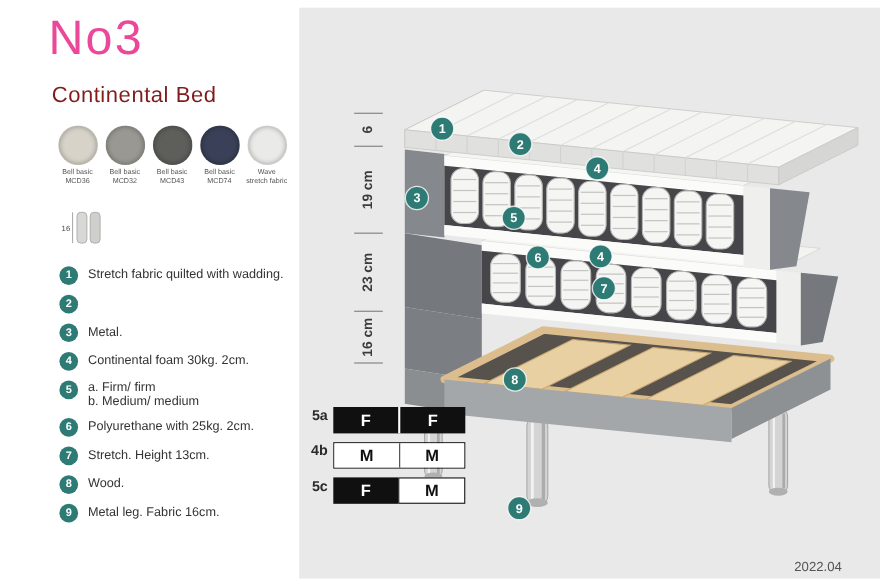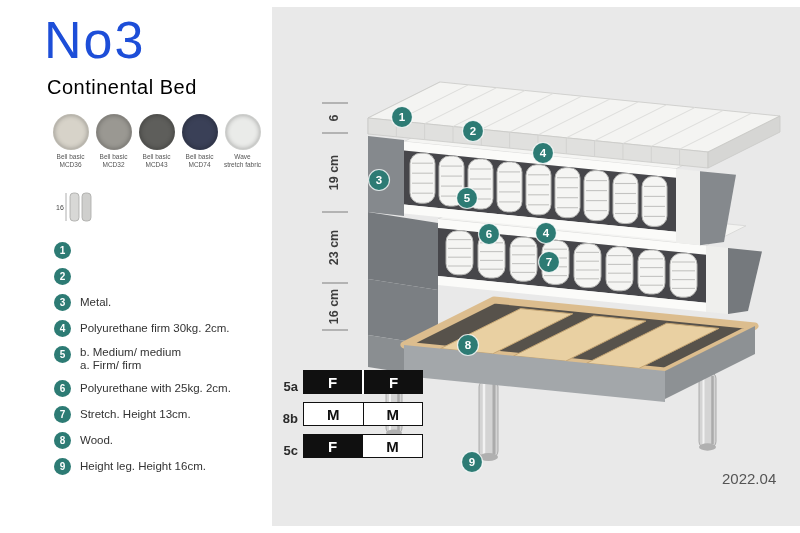--- a/index.html
+++ b/index.html
@@ -1,43 +1,43 @@
 <!DOCTYPE html>
 <html><head>
 <meta charset="utf-8">
 <style>
   *{margin:0;padding:0;box-sizing:border-box}
   html,body{width:800px;height:533px}
   body{position:relative;background:#fff;overflow:hidden;font-family:"Liberation Sans",sans-serif}
   .panel{position:absolute;left:272px;top:7px;width:528px;height:519px;background:#e9e9e9}
   svg.diagram{position:absolute;left:0;top:0}
-  .title{position:absolute;left:44px;top:10px;font-size:52px;font-weight:300;color:#1d4ed8;letter-spacing:2px}
-  .subtitle{position:absolute;left:47px;top:76px;font-size:20px;font-weight:300;color:#000000;letter-spacing:.5px}
+  .title{position:absolute;left:44px;top:10px;font-size:44px;font-weight:300;color:#ec4899;letter-spacing:2px}
+  .subtitle{position:absolute;left:47px;top:76px;font-size:20px;font-weight:300;color:#7f1d1d;letter-spacing:.5px}
   .swatches{position:absolute;left:50px;top:114px;display:flex;gap:2px}
   .swatch{width:41px;display:flex;flex-direction:column;align-items:center}
   .swatch .circle{width:36px;height:36px;border-radius:50%;box-shadow:inset 0 0 5px rgba(0,0,0,.3);border:1px solid rgba(0,0,0,.12)}
   .swatch .slabel{margin-top:3px;font-size:6.5px;line-height:7.5px;color:#555;text-align:center}
   .legthumb{position:absolute;left:54px;top:188px}
   .features{position:absolute;left:54px;top:242px;width:238px}
   .feature{display:flex;align-items:flex-start;margin-bottom:9px}
   .badge{flex:0 0 17px;height:17px;border-radius:50%;background:#2d7b74;color:#fff;font-size:10px;font-weight:bold;display:flex;align-items:center;justify-content:center;margin-right:9px}
   .ftext{font-size:11.5px;color:#333;line-height:17px}
   .fopt{font-size:11.5px;color:#333;line-height:12.5px}
   .firm-table{position:absolute;left:276px;top:370px}
-  .firm-row{display:flex;align-items:flex-end;margin-bottom:8px;height:24px}
+  .firm-row{display:flex;align-items:flex-start;margin-bottom:8px;height:24px}
   .firm-label{width:22px;text-align:right;margin-right:5px;font-size:13px;font-weight:bold;color:#2b2b2b}
   .firm-cells{width:120px;height:24px;display:flex}
   .cell{flex:1;display:flex;align-items:center;justify-content:center;font-size:15px;font-weight:bold;height:100%}
   .cell.dark{background:#101010;color:#fff}
   .cell.light{background:#fff;color:#101010}
   .row-a .cell.dark:first-child{border-right:2px solid #fff}
   .row-b .firm-cells{border:1.5px solid #101010}
   .row-b .cell:first-child{border-right:1.5px solid #101010}
   .row-c .cell.light{border:1.5px solid #101010}
-  .version{position:absolute;left:722px;top:470px;font-size:15px;color:#555}
+  .version{position:absolute;left:722px;top:508px;font-size:12px;color:#555}
 </style>
 </head>
 <body>
 
 <div class="panel"></div>
 
 <div class="title">No3</div>
 <div class="subtitle">Continental Bed</div>
 
 <div class="swatches">
@@ -68,54 +68,55 @@
     <text x="2" y="22" font-size="7" fill="#444">16</text>
     <line x1="12" y1="5" x2="12" y2="33" stroke="#999" stroke-width="0.8"></line>
     <rect x="16" y="5" width="9" height="28" rx="3.5" fill="#d8d8d6" stroke="#a8a8a6" stroke-width="0.8"></rect>
     <rect x="28" y="5" width="9" height="28" rx="3.5" fill="#cfcfcd" stroke="#a8a8a6" stroke-width="0.8"></rect>
   </svg>
 </div>
 
 <div class="features">
   <div class="feature">
     <span class="badge">1</span>
+    <span class="ftext">Stretch fabric quilted with wadding.</span>
   </div>
   <div class="feature">
     <span class="badge">2</span>
   </div>
   <div class="feature">
     <span class="badge">3</span>
     <span class="ftext">Metal.</span>
   </div>
   <div class="feature">
     <span class="badge">4</span>
-    <span class="ftext">Polyurethane firm 30kg. 2cm.</span>
+    <span class="ftext">Continental foam 30kg. 2cm.</span>
   </div>
   <div class="feature">
     <span class="badge">5</span>
     <div class="ftext">
+      <div class="fopt">a. Firm/ firm</div>
       <div class="fopt">b. Medium/ medium</div>
-      <div class="fopt">a. Firm/ firm</div>
     </div>
   </div>
   <div class="feature">
     <span class="badge">6</span>
     <span class="ftext">Polyurethane with 25kg. 2cm.</span>
   </div>
   <div class="feature">
     <span class="badge">7</span>
     <span class="ftext">Stretch. Height 13cm.</span>
   </div>
   <div class="feature">
     <span class="badge">8</span>
     <span class="ftext">Wood.</span>
   </div>
   <div class="feature">
     <span class="badge">9</span>
-    <span class="ftext">Height leg. Height 16cm.</span>
+    <span class="ftext">Metal leg. Fabric 16cm.</span>
   </div>
 </div>
 
 <svg id="bed-svg" class="diagram" width="800" height="533" viewBox="0 0 800 533">
 
   <g>
     <g>
       <rect x="386" y="368" width="16" height="66" rx="6" fill="#d4d4d4" stroke="#9c9c9c" stroke-width="0.8"></rect>
       <line x1="390" y1="371" x2="390" y2="431" stroke="#f2f2f2" stroke-width="2"></line>
       <line x1="398.5" y1="371" x2="398.5" y2="431" stroke="#ababab" stroke-width="2.5"></line>
@@ -346,21 +347,21 @@
 
 <div class="firm-table">
   <div class="firm-row row-a">
     <div class="firm-label">5a</div>
     <div class="firm-cells">
       <div class="cell dark">F</div>
       <div class="cell dark">F</div>
     </div>
   </div>
   <div class="firm-row row-b">
-    <div class="firm-label">8b</div>
+    <div class="firm-label">4b</div>
     <div class="firm-cells">
       <div class="cell light">M</div>
       <div class="cell light">M</div>
     </div>
   </div>
   <div class="firm-row row-c">
     <div class="firm-label">5c</div>
     <div class="firm-cells">
       <div class="cell dark">F</div>
       <div class="cell light">M</div>

